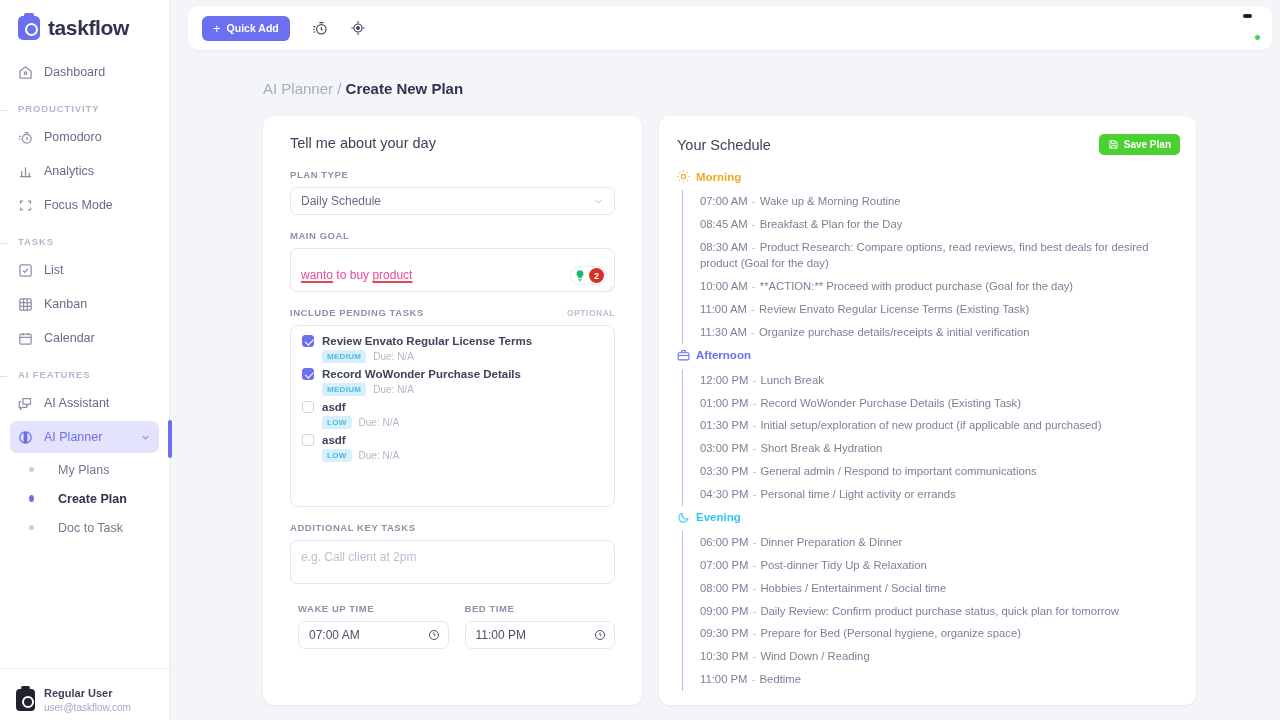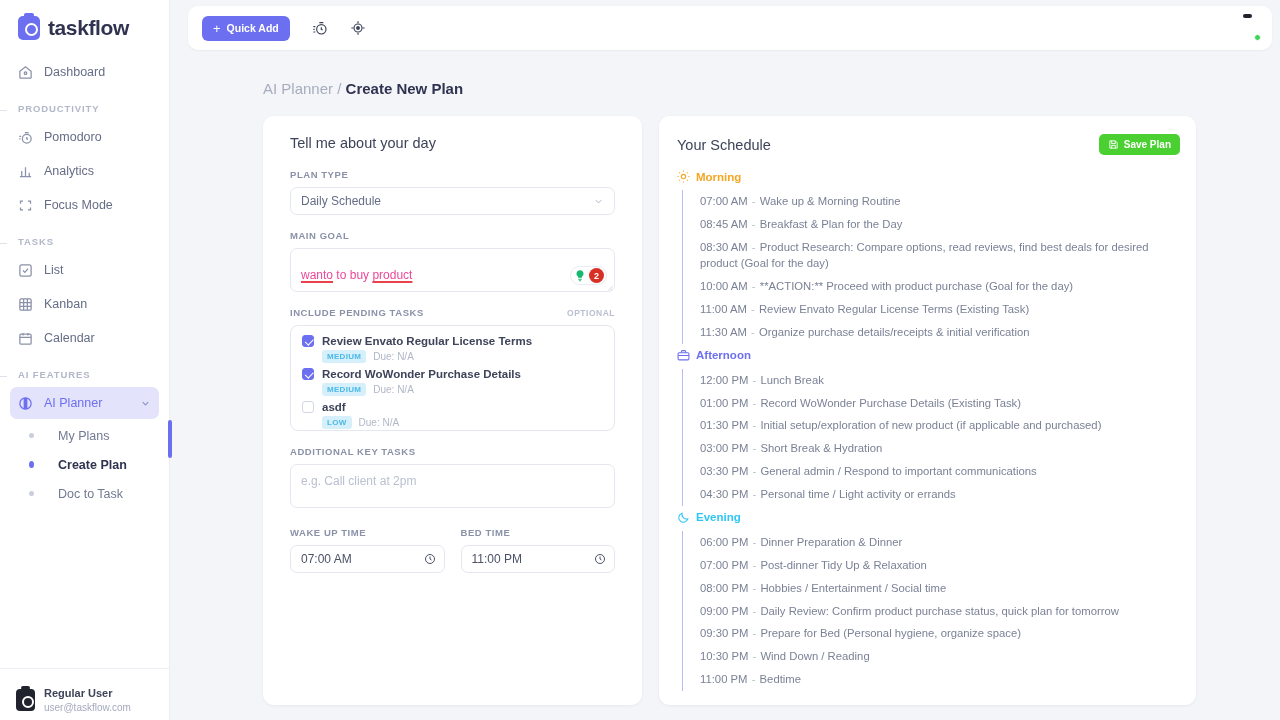--- a/index.html
+++ b/index.html
@@ -166,21 +166,21 @@
   .gcount {
     background: #d93025; color: #fff; font-size: 9px; font-weight: 700;
     width: 15px; height: 15px; border-radius: 50%;
     display: flex; align-items: center; justify-content: center;
   }
   .resz { position: absolute; right: 2px; bottom: 1px; width: 8px; height: 8px; color: #c6ccd9; }
   .resz svg { display: block; width: 8px; height: 8px; }
 
   .task-box {
     border: 1px solid #e4e7ef; border-radius: 8px;
-    height: 106px; overflow: hidden; padding: 9px 11px 0 11px;
+    height: 182px; overflow: hidden; padding: 9px 11px 0 11px;
   }
   .task { margin-bottom: 3px; }
   .task-head { display: flex; align-items: center; gap: 8px; }
   .cb {
     width: 12px; height: 12px; border-radius: 3px;
     border: 1.3px solid #d2d7e3; background: #fff; flex: 0 0 12px;
     cursor: pointer; position: relative;
   }
   .cb.on { background: #6c6ff0; border-color: #6c6ff0; }
   .cb.on::after {
@@ -190,21 +190,21 @@
   }
   .task-name { font-size: 11.5px; color: #3d4359; font-weight: 600; }
   .task-meta { display: flex; align-items: center; gap: 7px; padding: 3px 0 2px 20px; }
   .pri {
     font-size: 8px; font-weight: 700; letter-spacing: 0.3px;
     padding: 2px 5px; border-radius: 3px;
     background: #d6f0fb; color: #4bb8e6;
   }
   .due { font-size: 10px; color: #b0b7c7; }
 
-  .time-row { display: flex; gap: 16px; margin-bottom: 14px; }
+  .time-row { display: flex; gap: 16px; margin-bottom: 14px; margin-left: 8px; }
   .time-col { flex: 1 1 0; }
   .time-field { position: relative; }
   .time-field .inp { height: 28px; padding: 0 10px; color: #4b5167; font-size: 12px; }
   .clk { position: absolute; right: 9px; top: 8px; width: 12px; height: 12px; color: #4b5167; }
   .clk svg { display: block; width: 12px; height: 12px; }
 
   .gen-btn {
     width: 100%; height: 28px; border: none; border-radius: 7px;
     background: #6c6ff0; color: #fff; font-size: 12px; font-weight: 600;
     cursor: pointer; font-family: "Liberation Sans", sans-serif;
@@ -318,20 +318,29 @@
               <rect x="3" y="5" width="18" height="16" rx="2"></rect>
               <path d="M3 10h18M8 3v4M16 3v4"></path>
             </svg>
           </span>
         <span class="lbl">Calendar</span>
       </div>
     </div>
 
     <div class="sec-wrap">
       <div class="sec-label">AI FEATURES</div>
+      <div class="nav-item">
+        <span class="nav-ic">
+            <svg viewBox="0 0 24 24" fill="none" stroke="currentColor" stroke-width="2">
+              <path d="M8 4h12v9h-3l-3 3v-3H8z"></path>
+              <path d="M14 16v2H7l-3 3v-3H2V9h3"></path>
+            </svg>
+          </span>
+        <span class="lbl">AI Assistant</span>
+      </div>
       <div class="nav-item active">
         <span class="nav-ic">
             <svg viewBox="0 0 24 24" fill="none" stroke="currentColor" stroke-width="2">
               <circle cx="12" cy="12" r="9"></circle>
               <path d="M12 3v18" stroke-width="6"></path>
             </svg>
           </span>
         <span class="lbl">AI Planner</span>
         <span class="chev">
             <svg viewBox="0 0 24 24" fill="none" stroke="currentColor" stroke-width="2.5">

